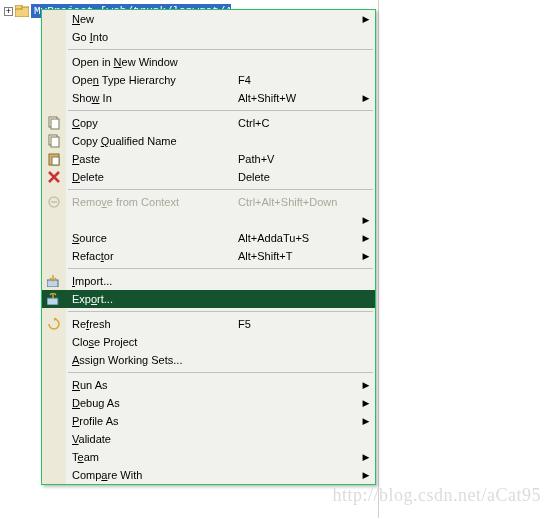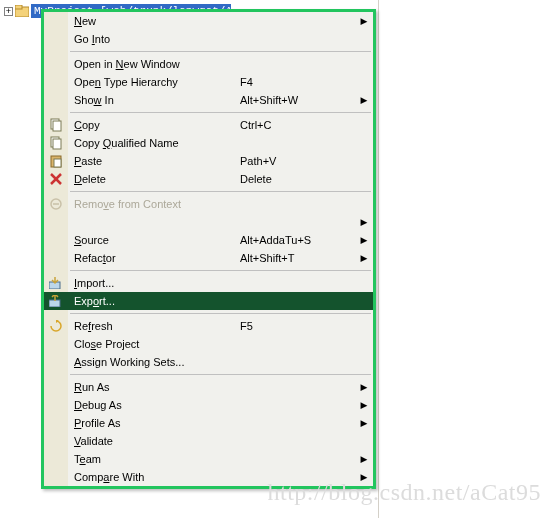--- a/index.html
+++ b/index.html
@@ -37,21 +37,21 @@
   }
   .tree-icon {
     width:14px; height:12px;
   }
   .menu {
     position: absolute;
     left: 41px;
     top: 9px;
     width: 335px;
     background: #f1f1ed;
-    border: 3px solid #22c55e;
+    border: 1px solid #22c55e;
     box-shadow: 2px 2px 3px rgba(0,0,0,0.25);
   }
   .menu .iconcol {
     position:absolute;
     left:0; top:0; bottom:0; width:24px;
     background:#ece9d8;
   }
   .item {
     display:flex;
     align-items:center;
@@ -88,21 +88,21 @@
   .item.selected .shortcut { color:#fff; }
   .sep {
     height:1px;
     margin: 3px 2px 3px 26px;
     background:#c0c0c0;
   }
   .watermark {
     position:absolute;
     right:8px; bottom:12px;
     font-family: Georgia, serif;
-    font-size:24px;
+    font-size:18px;
     color:#dcdcdc;
     letter-spacing:0.5px;
   }
   .right-border {
     position:absolute;
     left:378px; top:0; width:1px; height:518px;
     background:#d4d0c8;
   }
 </style>
 </head>
@@ -214,20 +214,21 @@
   <div class="sep"></div>
 
   <div class="item disabled">
     <span class="icon-slot">
         <svg width="12" height="12">
           <circle cx="6" cy="6" r="5" fill="none" stroke="#c9c1a8" stroke-width="1.5"></circle>
           <line x1="3" y1="6" x2="9" y2="6" stroke="#c9c1a8" stroke-width="1.5"></line>
         </svg>
       </span>
     <span class="label">Remo<span class="mn">v</span>e from Context</span>
+    <span class="shortcut">Ctrl+Alt+Shift+Down</span>
       <span class="arrow"></span>
   </div>
 
   <div class="item">
     <span class="icon-slot"></span>
     <span class="shortcut"></span>
     <span class="arrow">▶</span>
   </div>
 
   <div class="item">

